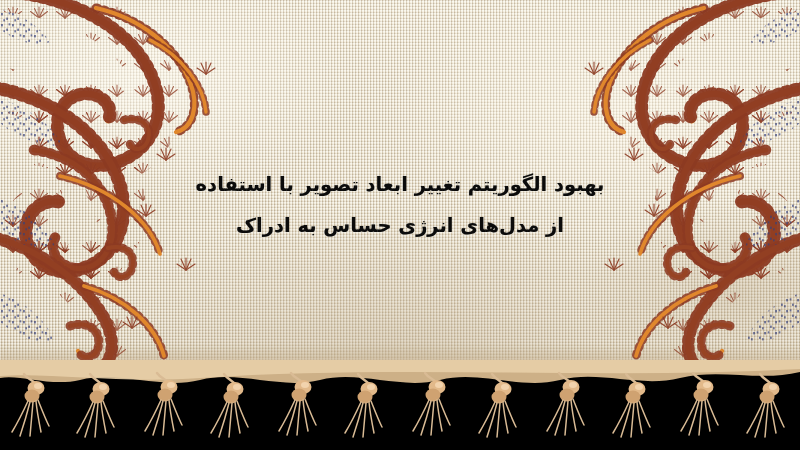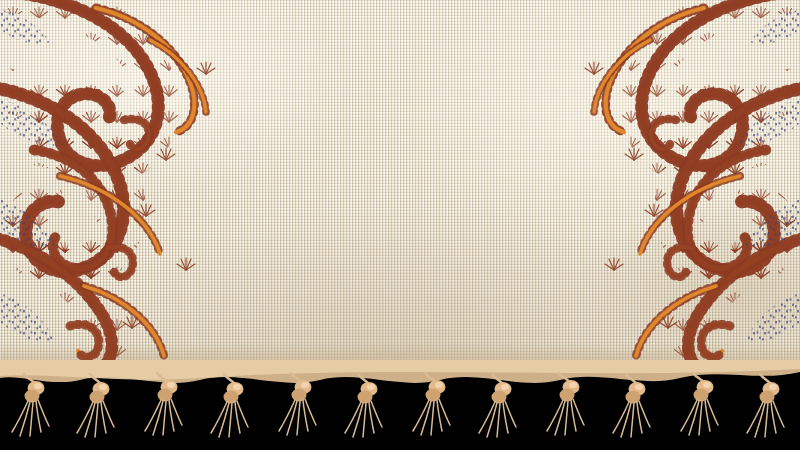--- a/index.html
+++ b/index.html
@@ -375,20 +375,24 @@
           <path d="M0 10 L0 -2"></path>
             <path d="M0 10 L-5 -1"></path>
             <path d="M0 10 L-9 4"></path>
           <path d="M0 10 L5 -1"></path>
             <path d="M0 10 L9 4"></path>
         </g>
       </g>
     </svg>
   </div>
 
+  <div class="title-block">
+    <div class="title-line">بهبود الگوریتم تغییر ابعاد تصویر با استفاده</div>
+    <div class="title-line">از مدل‌های انرژی حساس به ادراک</div>
+  </div>
 
   <div class="fringe-zone">
     <svg viewBox="0 0 800 90" preserveAspectRatio="none" aria-hidden="true">
 
       <path d="M0,0 H800 V12
                C760,22 720,8 680,18
                C640,28 600,10 560,20
                C520,30 480,10 440,20
                C400,30 360,10 320,20
                C280,30 240,10 200,20

